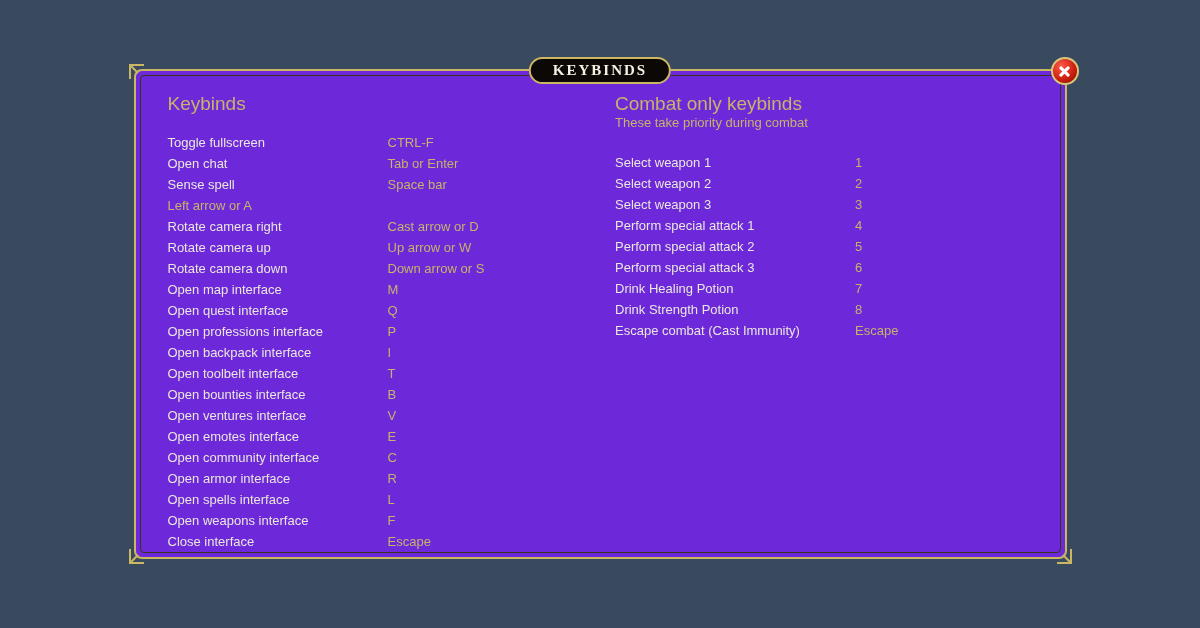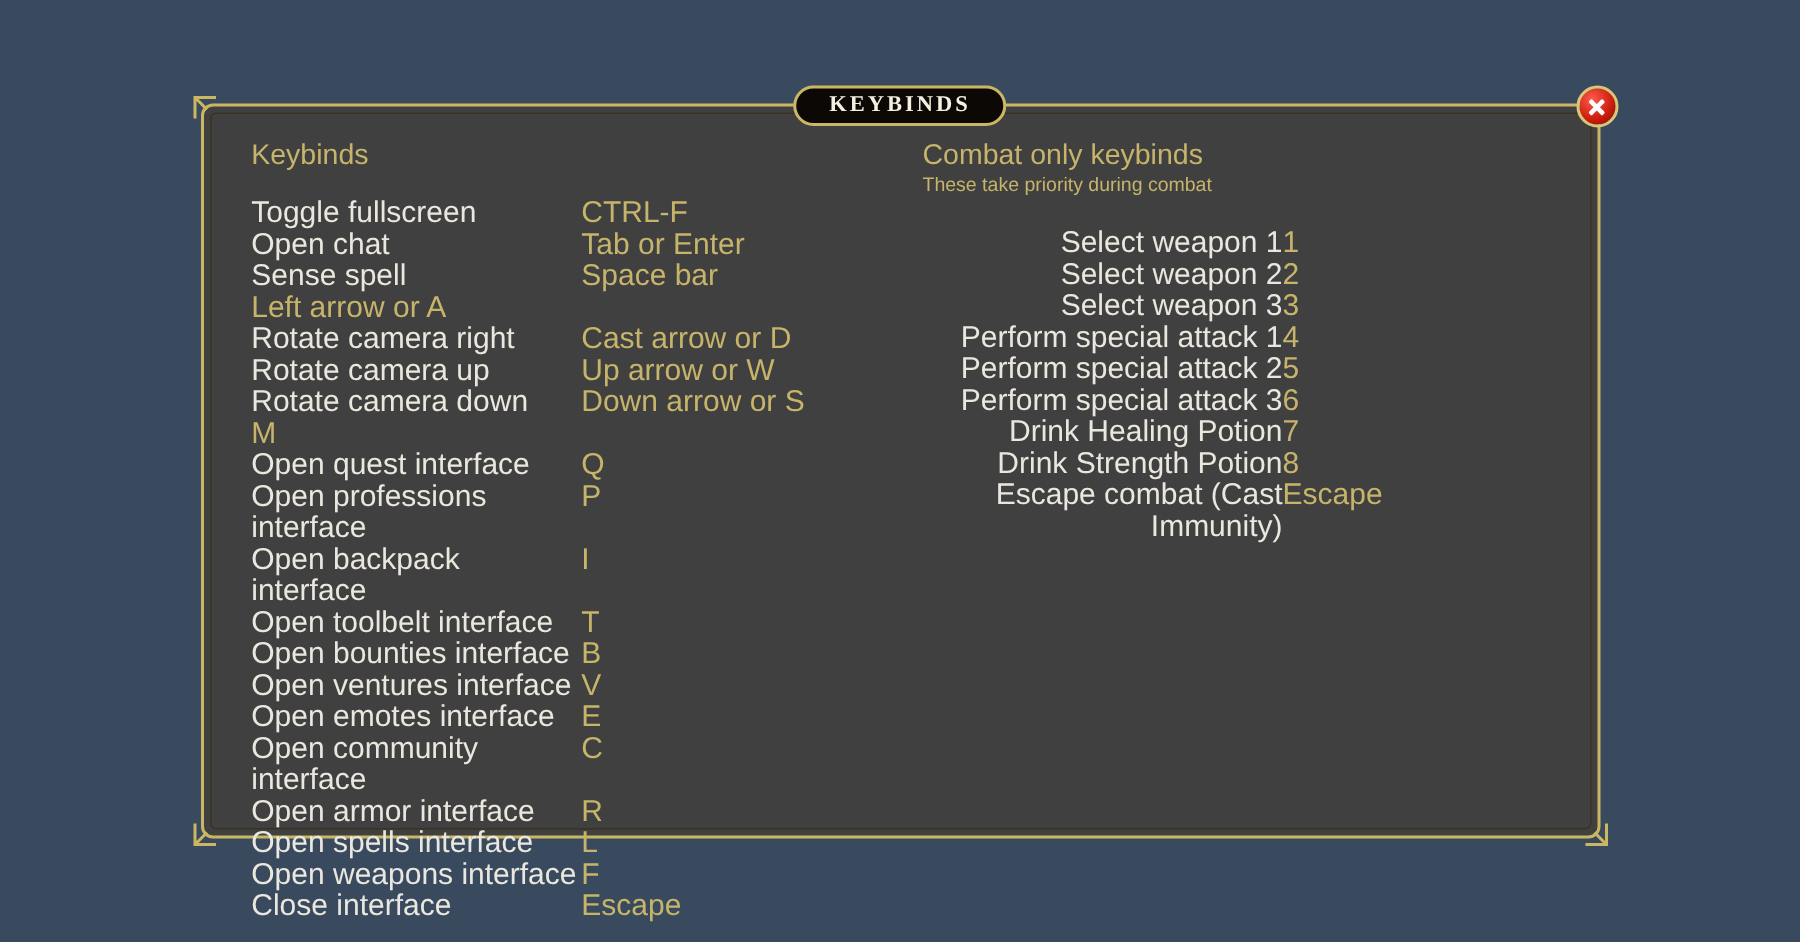--- a/index.html
+++ b/index.html
@@ -10,21 +10,21 @@
       font-family: Georgia, 'Times New Roman', serif;
       display: flex;
       align-items: center;
       justify-content: center;
       overflow: hidden;
     }
     .panel {
       position: relative;
       width: 933px;
       height: 490px;
-      background: #404040;
+      background: #6d28d9;
       border: 2px solid #cbb763;
       border-radius: 8px;
     }
     .panel-inner {
       position: absolute;
       inset: 4px;
       border: 1px solid #3a3320;
       border-radius: 4px;
     }
     .corner {
@@ -103,32 +103,32 @@
       margin-top: -2px;
     }
     .spacer-sub { height: 9px; }
     .kb-list {
       margin-top: 6px;
     }
     .kb-row {
       display: flex;
       align-items: baseline;
       font-family: 'Segoe UI', 'Helvetica Neue', Arial, sans-serif;
-      font-size: 20px;
+      font-size: 13px;
       line-height: 21px;
     }
     .kb-action {
       color: #eae7de;
       width: 220px;
       flex-shrink: 0;
     }
     .kb-key {
       color: #c6b46a;
     }
-    .col-right .kb-action { width: 240px; text-align: right; }
+    .col-right .kb-action { width: 240px; }
   </style>
 </head>
 <body>
 
 <div class="panel">
   <div class="panel-inner"></div>
 
   <div class="corner corner-tl">
     <svg width="18" height="18">
         <path d="M2 16 L2 2 L16 2 M2 2 L10 10" stroke="#cbb763" stroke-width="2" fill="none"></path>
@@ -182,20 +182,21 @@
           </div>
           <div class="kb-row">
             <span class="kb-action">Rotate camera up</span>
             <span class="kb-key">Up arrow or W</span>
           </div>
           <div class="kb-row">
             <span class="kb-action">Rotate camera down</span>
             <span class="kb-key">Down arrow or S</span>
           </div>
           <div class="kb-row">
+            <span class="kb-action">Open map interface</span>
             <span class="kb-key">M</span>
           </div>
           <div class="kb-row">
             <span class="kb-action">Open quest interface</span>
             <span class="kb-key">Q</span>
           </div>
           <div class="kb-row">
             <span class="kb-action">Open professions interface</span>
             <span class="kb-key">P</span>
           </div>

